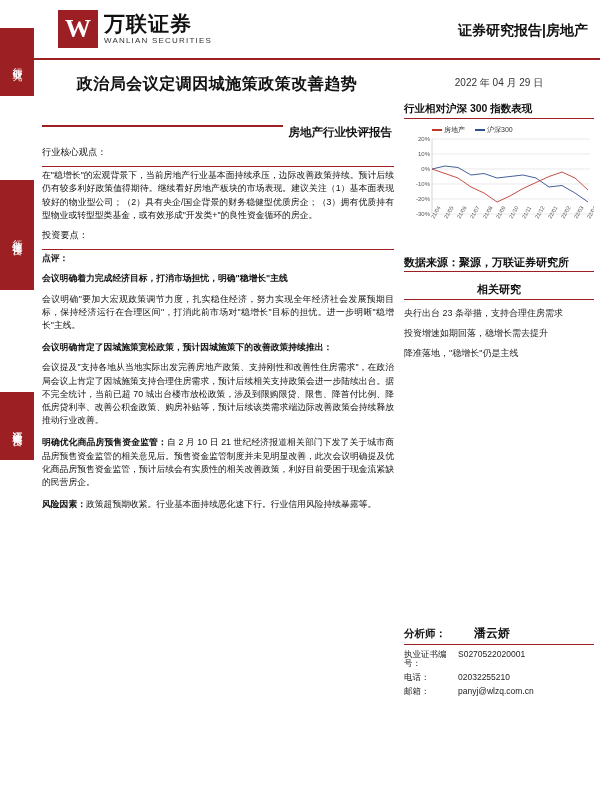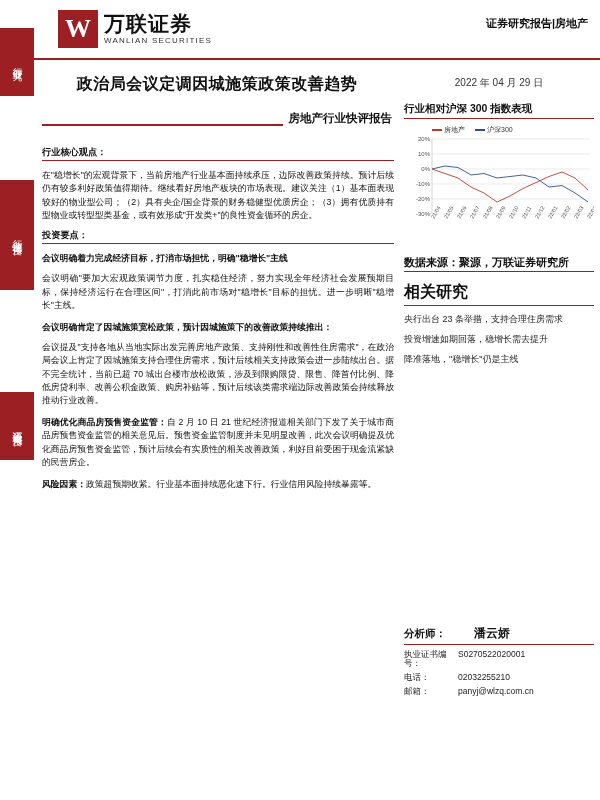--- a/index.html
+++ b/index.html
@@ -81,22 +81,22 @@
     font-family: "Liberation Serif", serif;
   }
   .logo-en {
     font-size: 8px;
     color: #333;
     letter-spacing: 1.2px;
     line-height: 11px;
   }
   .header-right {
     position: absolute;
-    right: 12px; top: 16px;
-    font-size: 11px;
+    right: 12px; top: 22px;
+    font-size: 14px;
     color: #111;
     font-weight: bold;
   }
 
   
   .titlezone {
     position: absolute;
     left: 42px; top: 60px;
     width: 350px;
     height: 78px;
@@ -104,23 +104,23 @@
   .doc-title {
     font-size: 16px;
     font-weight: bold;
     color: #111;
     text-align: center;
     padding-top: 14px;
     font-family: Liberation Mono, monospace;
     letter-spacing: 0.5px;
   }
   .subtitle-row {
-    margin-top: 16px;
-    display: flex;
-    align-items: flex-end;
+    margin-top: 30px;
+    display: flex;
+    align-items: flex-start;
   }
   .sub-line {
     flex: 1;
     height: 2px;
     background: #9c1f24;
   }
   .sub-text {
     font-size: 11.5px;
     font-weight: bold;
     color: #111;
@@ -180,25 +180,26 @@
   .src {
     font-size: 11px;
     color: #111;
     font-weight: bold;
     border-bottom: 1.2px solid #9c1f24;
     padding-bottom: 1px;
     margin-top: 2px;
   }
   .rel-title {
     margin-top: 10px;
-    font-size: 16px;
+    font-size: 11px;
     font-weight: bold;
     color: #111;
     border-bottom: 1.5px solid #9c1f24;
     padding-bottom: 2px;
+    text-align: center;
   }
   .rel-item {
     font-size: 9px;
     color: #222;
     line-height: 14px;
     margin-top: 6px;
   }
   .analyst-block {
     position: absolute;
     left: 0; bottom: 52px;
@@ -236,25 +237,25 @@
     position: absolute;
     left: 42px; top: 146px;
     width: 352px;
     height: 600px;
     font-size: 8.8px;
     line-height: 13.2px;
     color: #111;
     text-align: justify;
   }
   .sec-head {
-    font-weight: bold;
+    font-weight: normal;
     font-size: 9.2px;
     border-bottom: 1px solid #9c1f24;
-    padding-bottom: 1px;
-    margin-bottom: 8px;
+    padding-bottom: 7px;
+    margin-bottom: 2px;
   }
   .para { margin: 0 0 7px 0; }
   .b { font-weight: bold; }
   .gap { margin-top: 9px; }
 </style>
 </head>
 <body>
 
 <div class="page">
 
@@ -359,20 +360,21 @@
     </div>
   </div>
 
   <div class="body">
     <div class="sec-head">行业核心观点：</div>
     <p class="para">在"稳增长"的宏观背景下，当前房地产行业基本面持续承压，边际改善政策持续。预计后续仍有较多利好政策值得期待。继续看好房地产板块的市场表现。建议关注（1）基本面表现较好的物业型公司；（2）具有央企/国企背景的财务稳健型优质房企；（3）拥有优质持有型物业或转型型类基金，或有效形成"开发类+"的良性资金循环的房企。</p>
 
     <div class="sec-head">投资要点：</div>
 
 
+    <p class="para b">点评：</p>
 
     <p class="para b">会议明确着力完成经济目标，打消市场担忧，明确"稳增长"主线</p>
     <p class="para">会议明确"要加大宏观政策调节力度，扎实稳住经济，努力实现全年经济社会发展预期目标，保持经济运行在合理区间"，打消此前市场对"稳增长"目标的担忧。进一步明晰"稳增长"主线。</p>
 
     <p class="para b gap">会议明确肯定了因城施策宽松政策，预计因城施策下的改善政策持续推出：</p>
     <p class="para">会议提及"支持各地从当地实际出发完善房地产政策、支持刚性和改善性住房需求"，在政治局会议上肯定了因城施策支持合理住房需求，预计后续相关支持政策会进一步陆续出台。据不完全统计，当前已超 70 城出台楼市放松政策，涉及到限购限贷、限售、降首付比例、降低房贷利率、改善公积金政策、购房补贴等，预计后续该类需求端边际改善政策会持续释放推动行业改善。</p>
 
     <p class="para gap">
       <span class="b">明确优化商品房预售资金监管：</span><span>自 2 月 10 日 21 世纪经济报道相关部门下发了关于城市商品房预售资金监管的相关意见后。预售资金监管制度并未见明显改善，此次会议明确提及优化商品房预售资金监管，预计后续会有实质性的相关改善政策，利好目前受困于现金流紧缺的民营房企。</span>
     </p>

